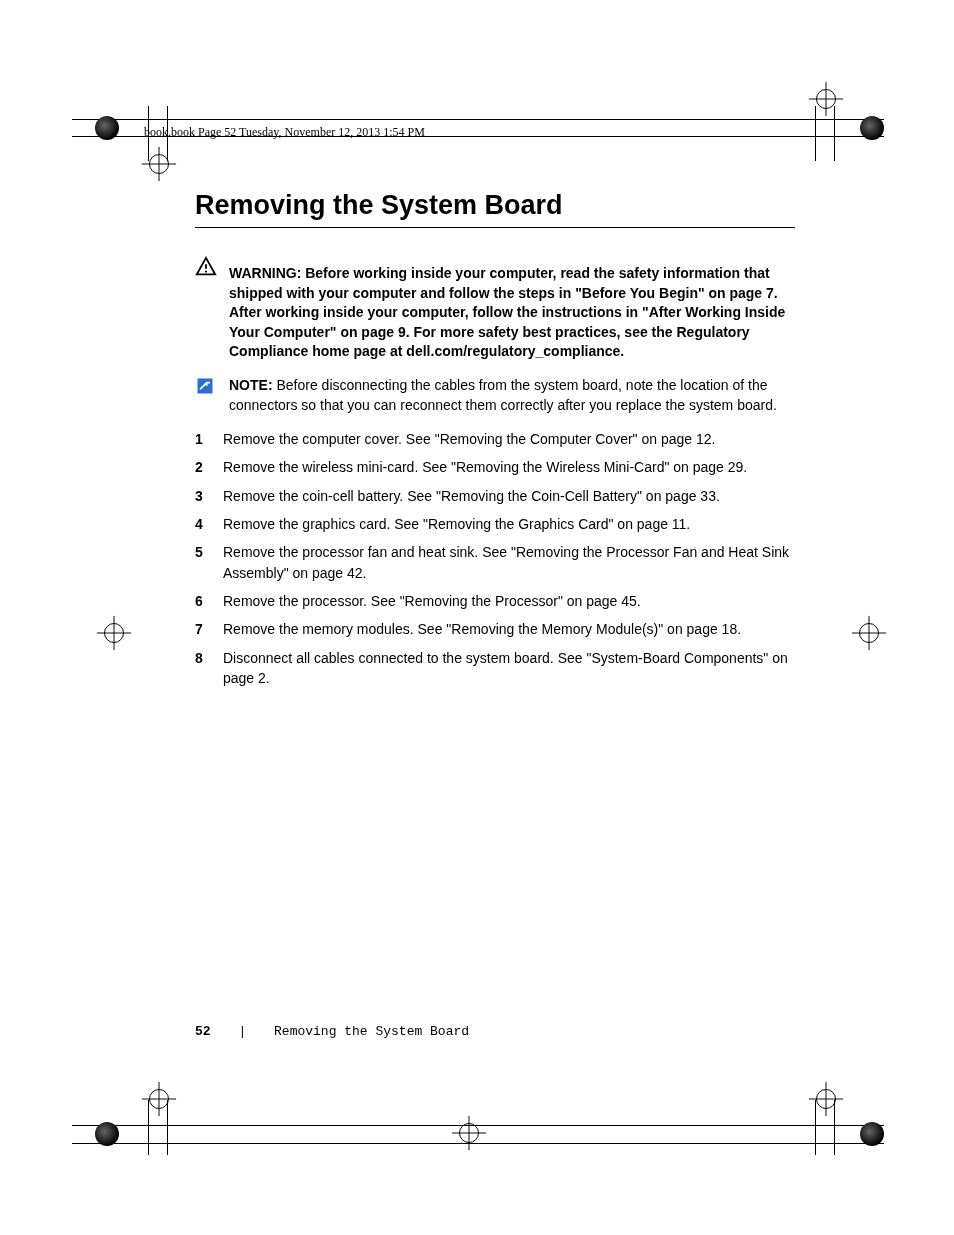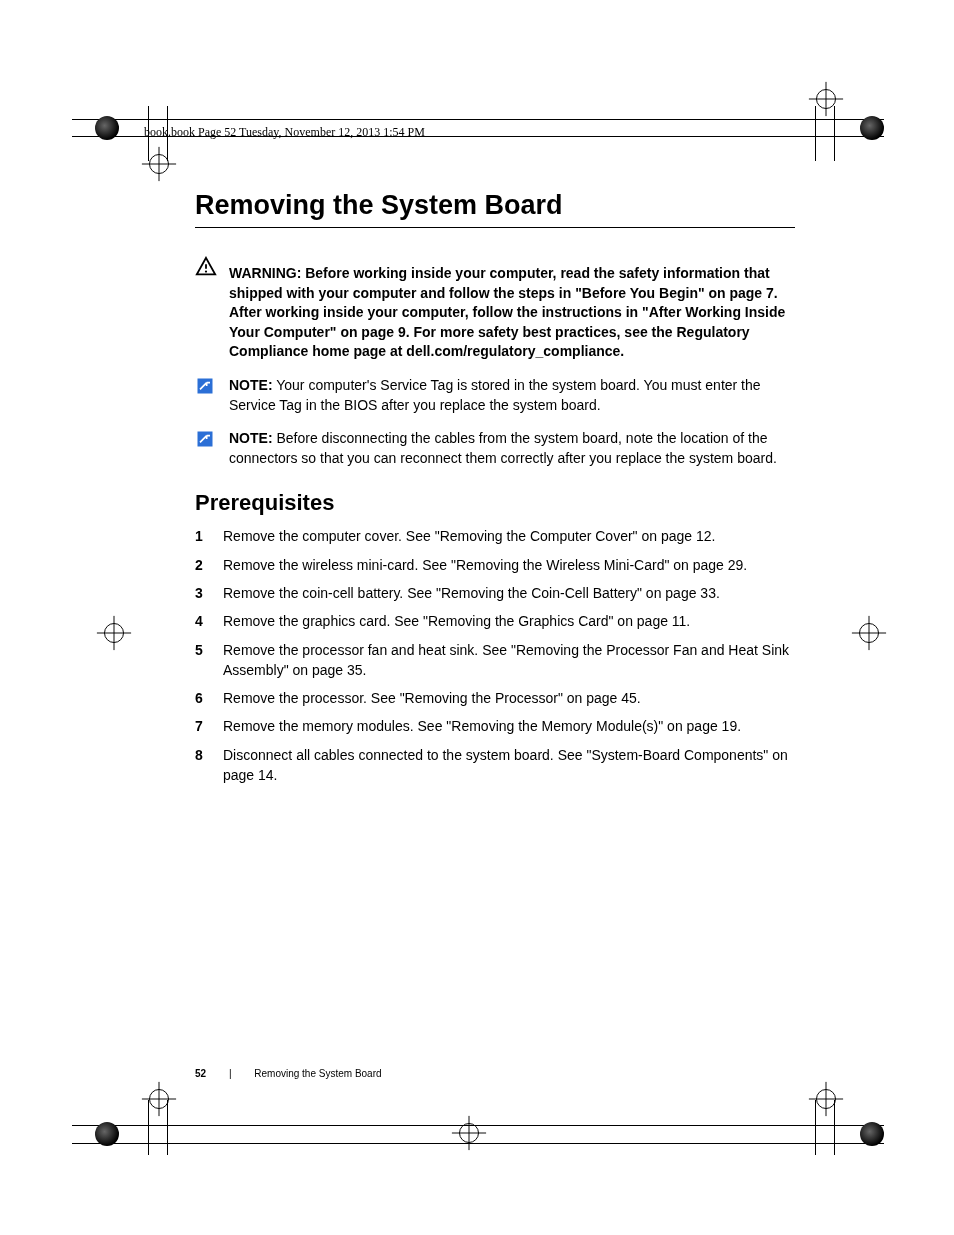--- a/index.html
+++ b/index.html
@@ -74,22 +74,23 @@
   }
   ol.steps li::before {
     content: counter(step);
     position: absolute;
     left: 0;
     font-weight: 700;
   }
   .footer {
     position: absolute;
     left: 195px;
-    top: 1068px;
-    font-size: 10px;
+    top: 1024px;
+    font-size: 13px;
+    font-family: Liberation Mono, monospace;
   }
   .footer .pnum { font-weight: 700; margin-right: 20px; }
   .footer .sep { margin-right: 20px; }
 
   
   .reg {
     position: absolute;
     width: 38px;
     height: 38px;
   }
@@ -184,57 +185,44 @@
             <line x1="12" y1="9" x2="12" y2="14" stroke="#000" stroke-width="2"></line>
             <circle cx="12" cy="17" r="1.2" fill="#000"></circle>
           </svg>
       </div>
       <div class="warning-text">
         <span>WARNING:</span>
         <span>Before working inside your computer, read the safety information that shipped with your computer and follow the steps in "Before You Begin" on page 7. After working inside your computer, follow the instructions in "After Working Inside Your Computer" on page 9. For more safety best practices, see the Regulatory Compliance home page at dell.com/regulatory_compliance.</span>
       </div>
     </div>
 
+
     <div class="block">
       <div class="icon-cell">
         <svg viewBox="0 0 24 24" width="20" height="20">
             <rect x="3" y="3" width="18" height="18" fill="#2b6fd6"></rect>
             <path d="M6 16 L14 8 M14 8 L18 8 M14 8 L14 12" stroke="#fff" stroke-width="2" fill="none"></path>
           </svg>
       </div>
       <div>
         <span class="note-label">NOTE:</span>
-        <span>Your computer's Service Tag is stored in the system board. You must enter the Service Tag in the BIOS after you replace the system board.</span>
+        <span>Before disconnecting the cables from the system board, note the location of the connectors so that you can reconnect them correctly after you replace the system board.</span>
       </div>
     </div>
 
-    <div class="block">
-      <div class="icon-cell">
-        <svg viewBox="0 0 24 24" width="20" height="20">
-            <rect x="3" y="3" width="18" height="18" fill="#2b6fd6"></rect>
-            <path d="M6 16 L14 8 M14 8 L18 8 M14 8 L14 12" stroke="#fff" stroke-width="2" fill="none"></path>
-          </svg>
-      </div>
-      <div>
-        <span class="note-label">NOTE:</span>
-        <span>Before disconnecting the cables from the system board, note the location of the connectors so that you can reconnect them correctly after you replace the system board.</span>
-      </div>
-    </div>
-
-    <h2 class="section">Prerequisites</h2>
 
     <ol class="steps">
       <li>Remove the computer cover. See "Removing the Computer Cover" on page 12.</li>
       <li>Remove the wireless mini-card. See "Removing the Wireless Mini-Card" on page 29.</li>
       <li>Remove the coin-cell battery. See "Removing the Coin-Cell Battery" on page 33.</li>
       <li>Remove the graphics card. See "Removing the Graphics Card" on page 11.</li>
-      <li>Remove the processor fan and heat sink. See "Removing the Processor Fan and Heat Sink Assembly" on page 35.</li>
+      <li>Remove the processor fan and heat sink. See "Removing the Processor Fan and Heat Sink Assembly" on page 42.</li>
       <li>Remove the processor. See "Removing the Processor" on page 45.</li>
-      <li>Remove the memory modules. See "Removing the Memory Module(s)" on page 19.</li>
-      <li>Disconnect all cables connected to the system board. See "System-Board Components" on page 14.</li>
+      <li>Remove the memory modules. See "Removing the Memory Module(s)" on page 18.</li>
+      <li>Disconnect all cables connected to the system board. See "System-Board Components" on page 2.</li>
     </ol>
   </div>
 
   <div class="footer">
     <span class="pnum">52</span>
     <span class="sep">|</span>
     <span>Removing the System Board</span>
   </div>
 
 </div>

